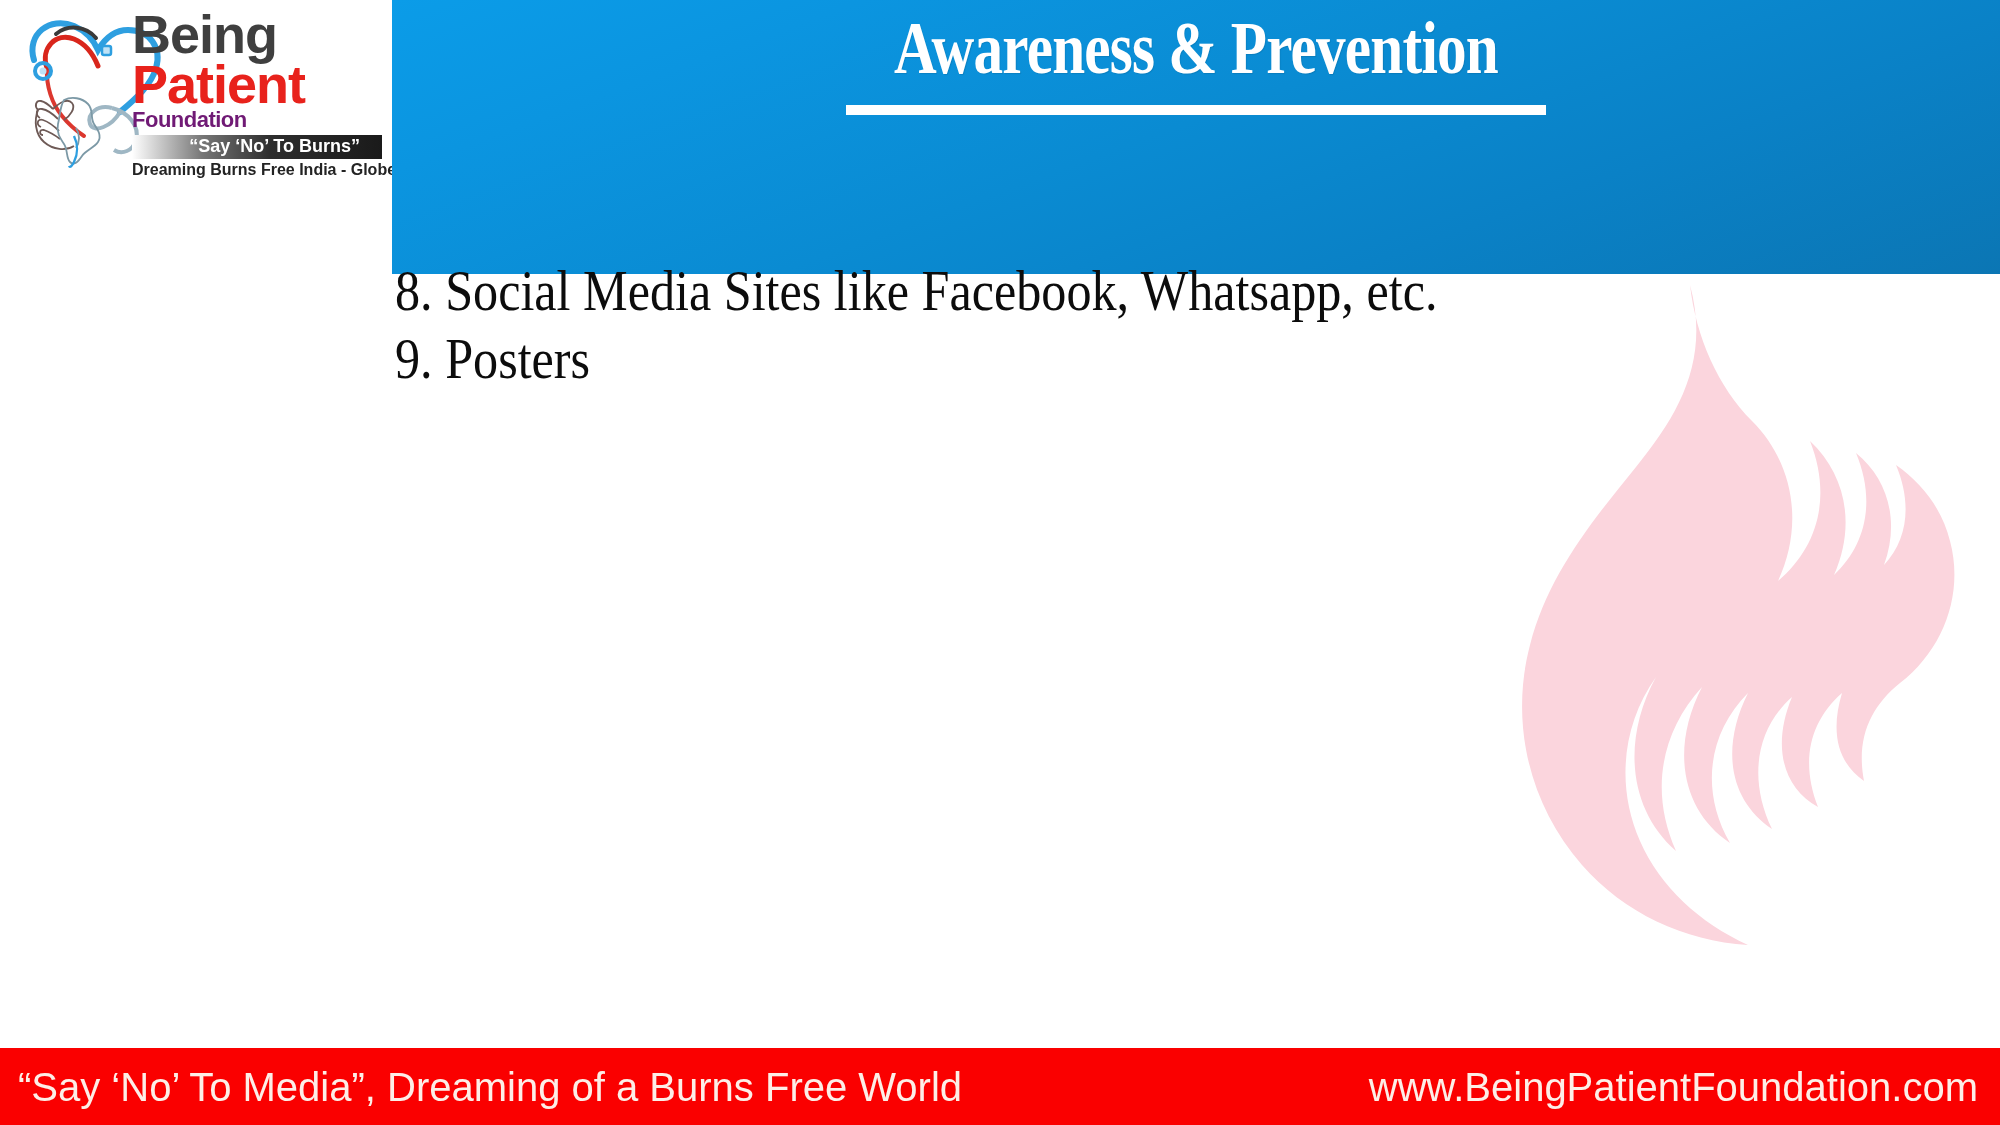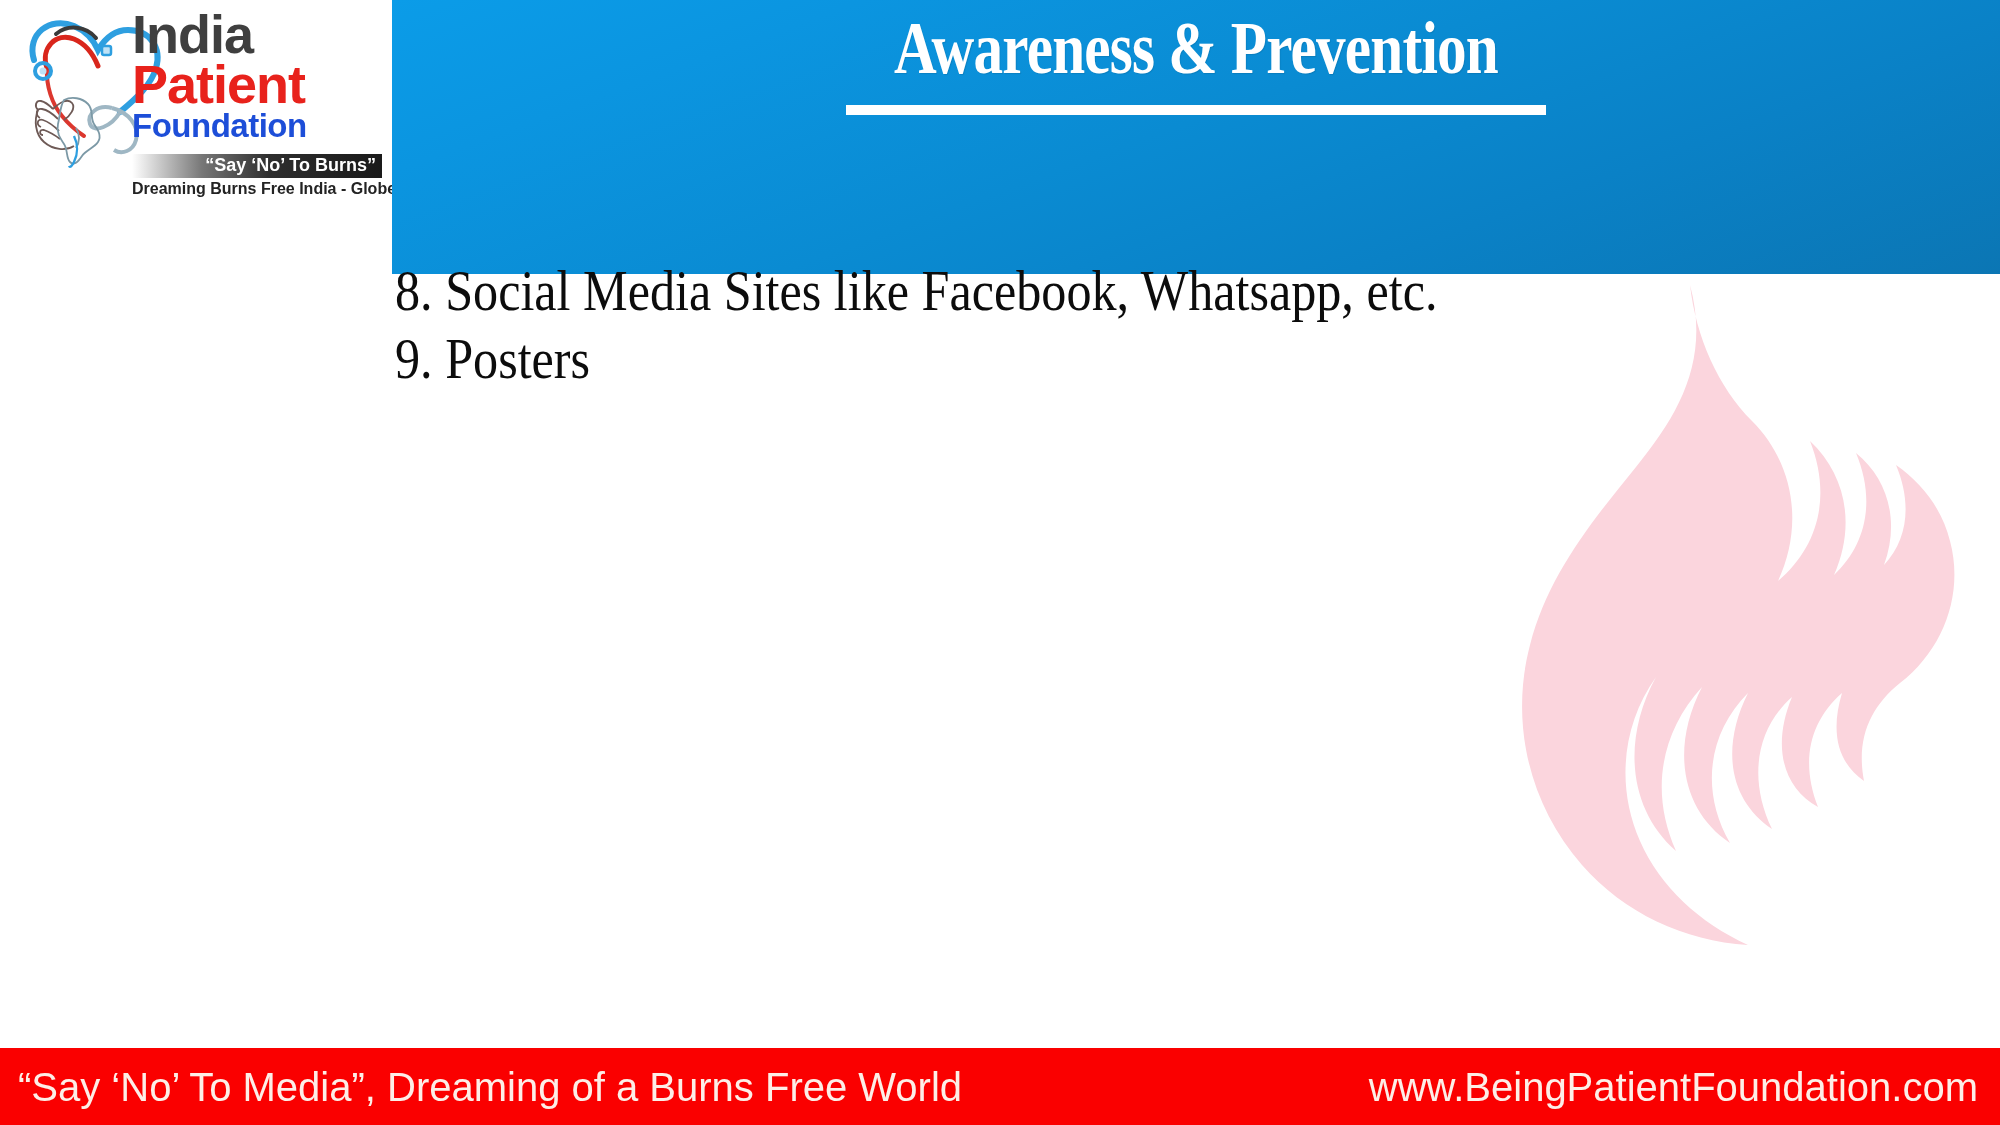--- a/index.html
+++ b/index.html
@@ -41,26 +41,26 @@
   .logo-being{
     font-family:"Liberation Sans",sans-serif;font-weight:700;
     font-size:54px;line-height:0.92;color:#3f3f3f;letter-spacing:-1px;
   }
   .logo-patient{
     font-family:"Liberation Sans",sans-serif;font-weight:700;
     font-size:54px;line-height:0.92;color:#e8221c;letter-spacing:-1px;
   }
   .logo-foundation{
     font-family:"Liberation Sans",sans-serif;font-weight:700;
-    font-size:33px;line-height:1.0;color:#1d4ed8;letter-spacing:-0.5px;
+    font-size:22px;line-height:1.0;color:#701a75;letter-spacing:-0.5px;
   }
   .logo-slogan-bar{
-    margin-top:12px;
+    margin-top:4px;
     background:linear-gradient(90deg,#ffffff 0%,#777 28%,#2e2e2e 55%,#1a1a1a 100%);
-    padding:1px 6px 2px 40px;
+    padding:1px 22px 2px 40px;
     text-align:right;
   }
   .logo-slogan-bar span{
     font-family:"Liberation Sans",sans-serif;font-weight:700;
     font-size:18px;color:#ffffff;letter-spacing:0px;white-space:nowrap;
   }
   .logo-subtagline{
     text-align:right;margin-top:2px;
     font-family:"Liberation Sans",sans-serif;font-weight:700;
     font-size:16px;color:#232323;white-space:nowrap;
@@ -143,21 +143,21 @@
                  C62 154 58 158 54 154 C50 150 52 142 48 136
                  C44 130 40 124 42 116 C44 108 44 98 48 92 Z"></path>
         <path d="M60 120 C64 126 64 134 60 140"></path>
       </g>
 
       <path d="M58 128 C62 136 62 146 58 154 C56 158 54 160 53 158" fill="none" stroke="#2e9fe0" stroke-width="2.4"></path>
     </svg>
   </div>
 
   <div class="logo-word">
-    <div class="logo-being">India</div>
+    <div class="logo-being">Being</div>
     <div class="logo-patient">Patient</div>
     <div class="logo-foundation">Foundation</div>
     <div class="logo-slogan-bar">
       <span>“Say ‘No’ To Burns”</span>
     </div>
     <div class="logo-subtagline">Dreaming Burns Free India - Globe</div>
   </div>
 </div>
 
 <div class="header-band">

